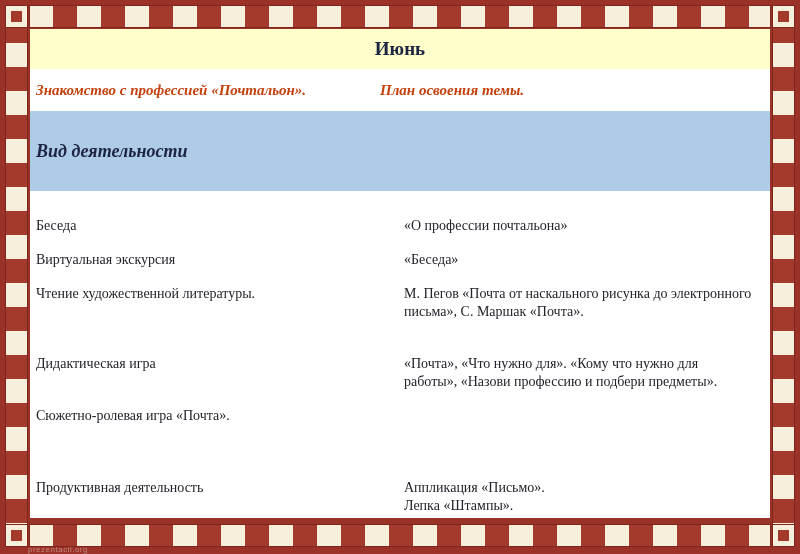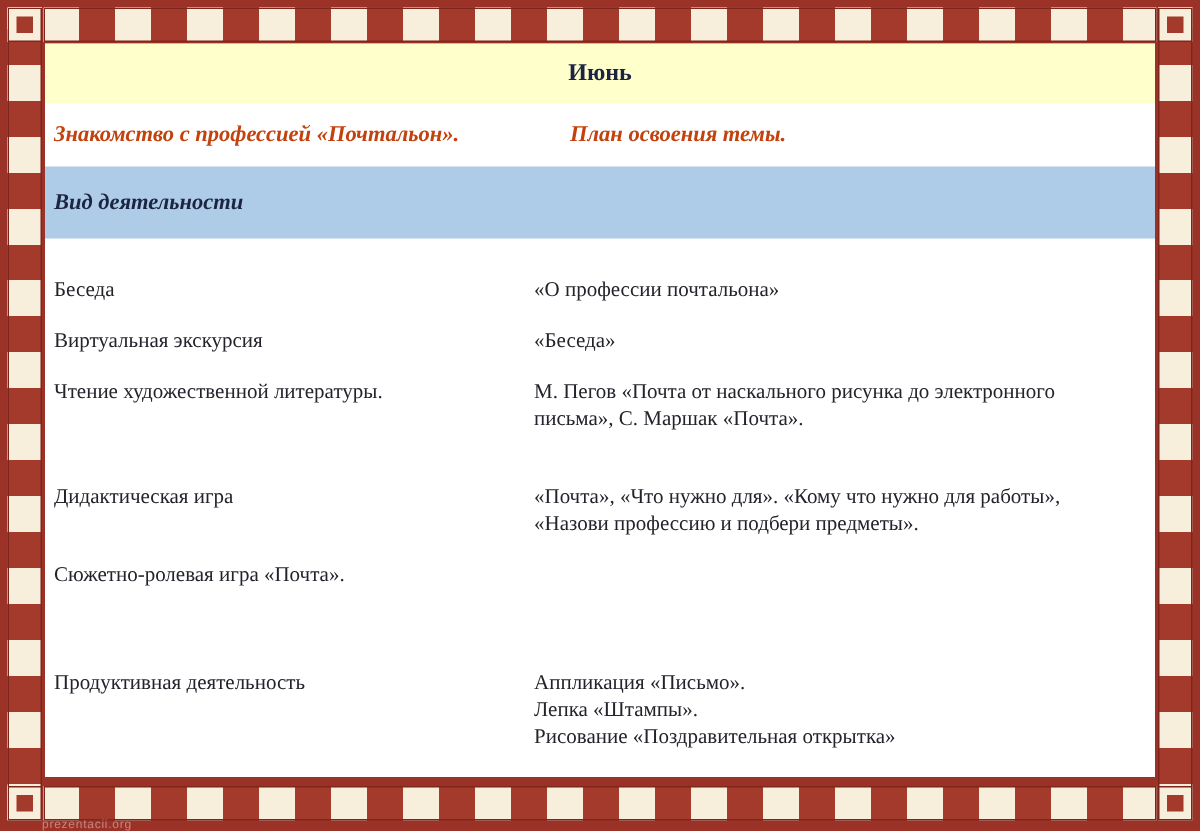--- a/index.html
+++ b/index.html
@@ -42,48 +42,49 @@
     position:absolute;
     left:30px; right:30px; top:29px; bottom:36px;
     background:#FFFFFF;
     overflow:hidden;
   }
 
   .title-row {
     background:#FFFFCC;
     height:40px;
     display:flex; align-items:center; justify-content:center;
-    font-size:16px; font-weight:bold; color:#1B2440;
+    font-size:19px; font-weight:bold; color:#1B2440;
   }
 
   .subtitle-row {
     display:grid;
     grid-template-columns:320px 1fr;
     padding:13px 6px 12px 6px;
     font-size:15px; font-weight:bold; font-style:italic; color:#c2410c;
   }
   .subtitle-row .right { padding-left:24px; }
 
   .header-row {
     background:#AECBE8;
     display:grid;
     grid-template-columns:320px 1fr;
     align-items:center;
     height:48px;
-    padding:0 6px;
-    font-size:15px; font-weight:bold; font-style:italic; color:#1B2440;
+    padding:16px 6px;
+    font-size:18px; font-weight:bold; font-style:italic; color:#1B2440;
   }
 
   .trow {
     display:grid;
     grid-template-columns:320px 1fr;
     padding:0 6px;
     font-size:14px;
     color:#23232B;
     line-height:1.3;
+    gap:48px;
   }
   .trow .cell { padding-right:10px; }
   .topic { white-space:pre-line; }
 
   .r0 { min-height:54px; } .r0 .cell { padding-top:26px; }
   .r1 { min-height:32px; } .r1 .cell { padding-top:6px; }
   .r2 { min-height:70px; } .r2 .cell { padding-top:8px; }
   .r3 { min-height:54px; } .r3 .cell { padding-top:8px; }
   .r4 { min-height:68px; } .r4 .cell { padding-top:6px; }
   .r5 { min-height:70px; } .r5 .cell { padding-top:10px; }

